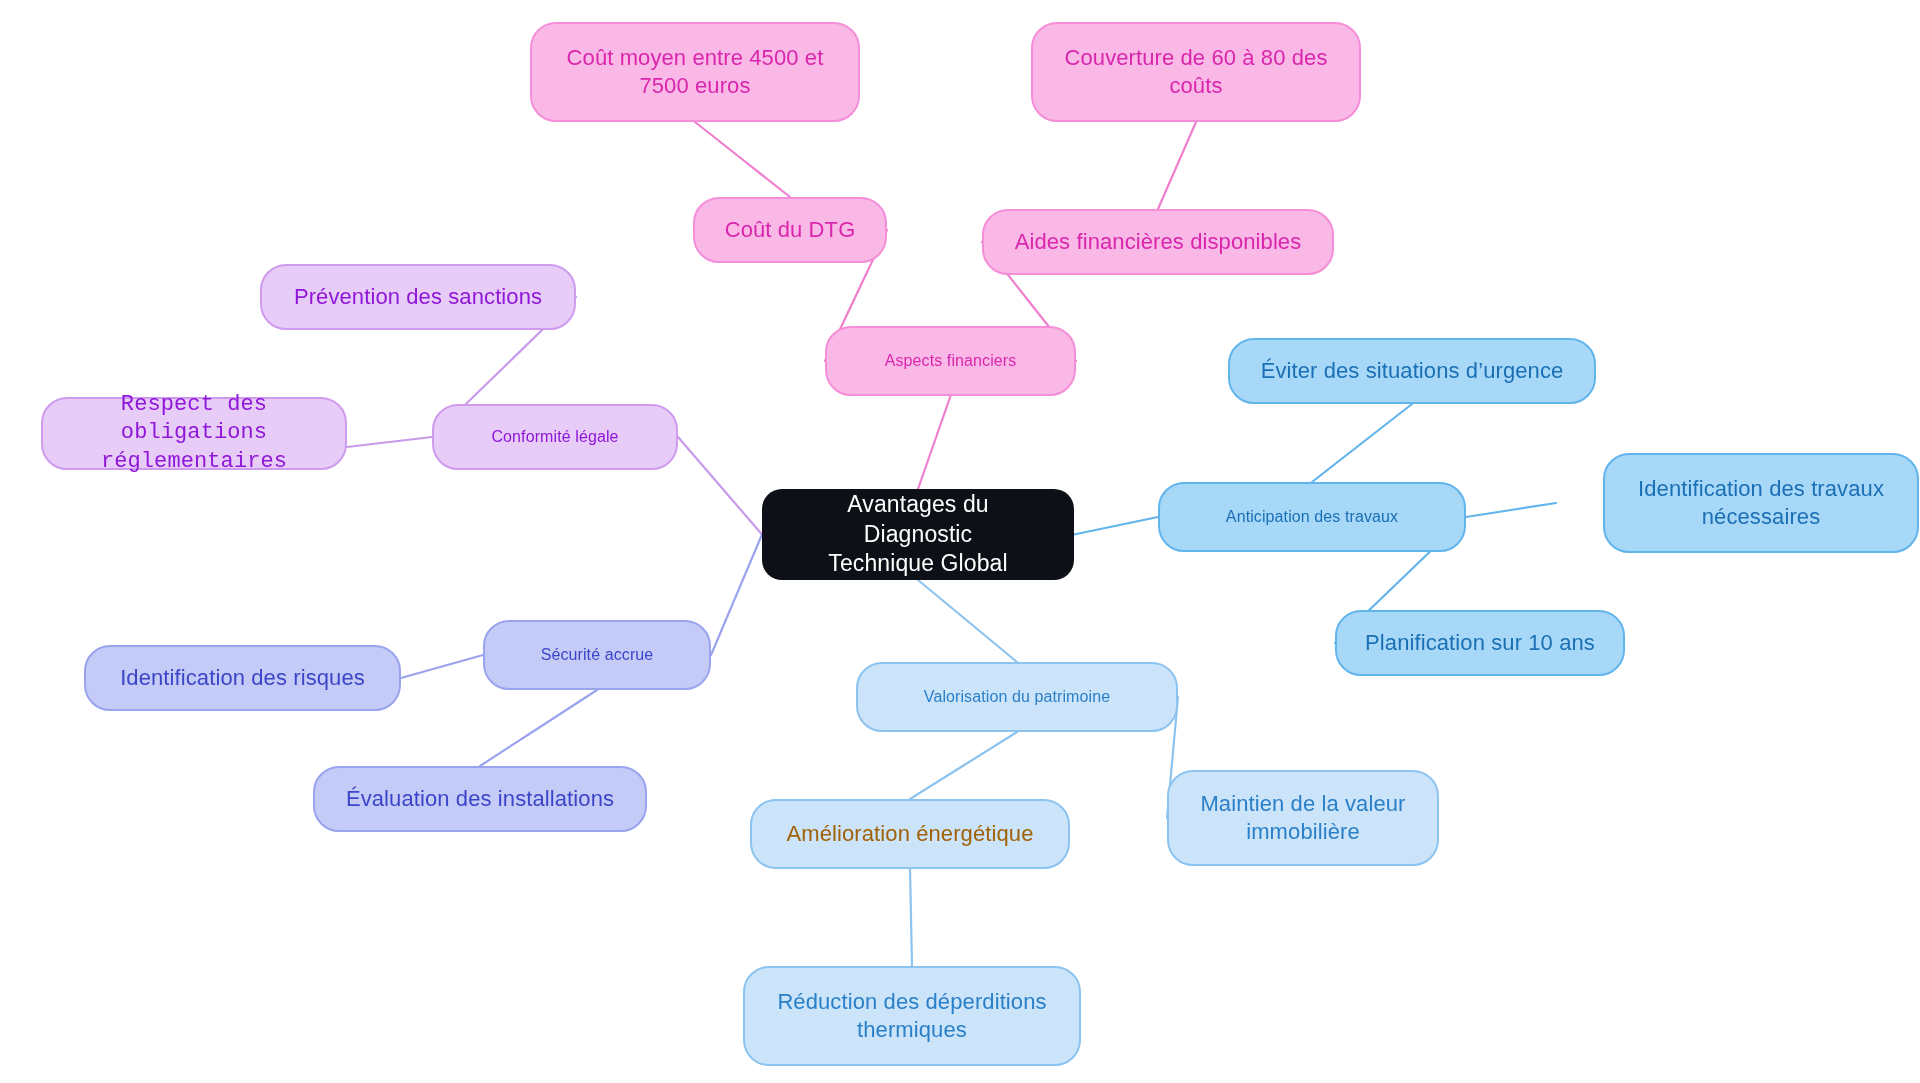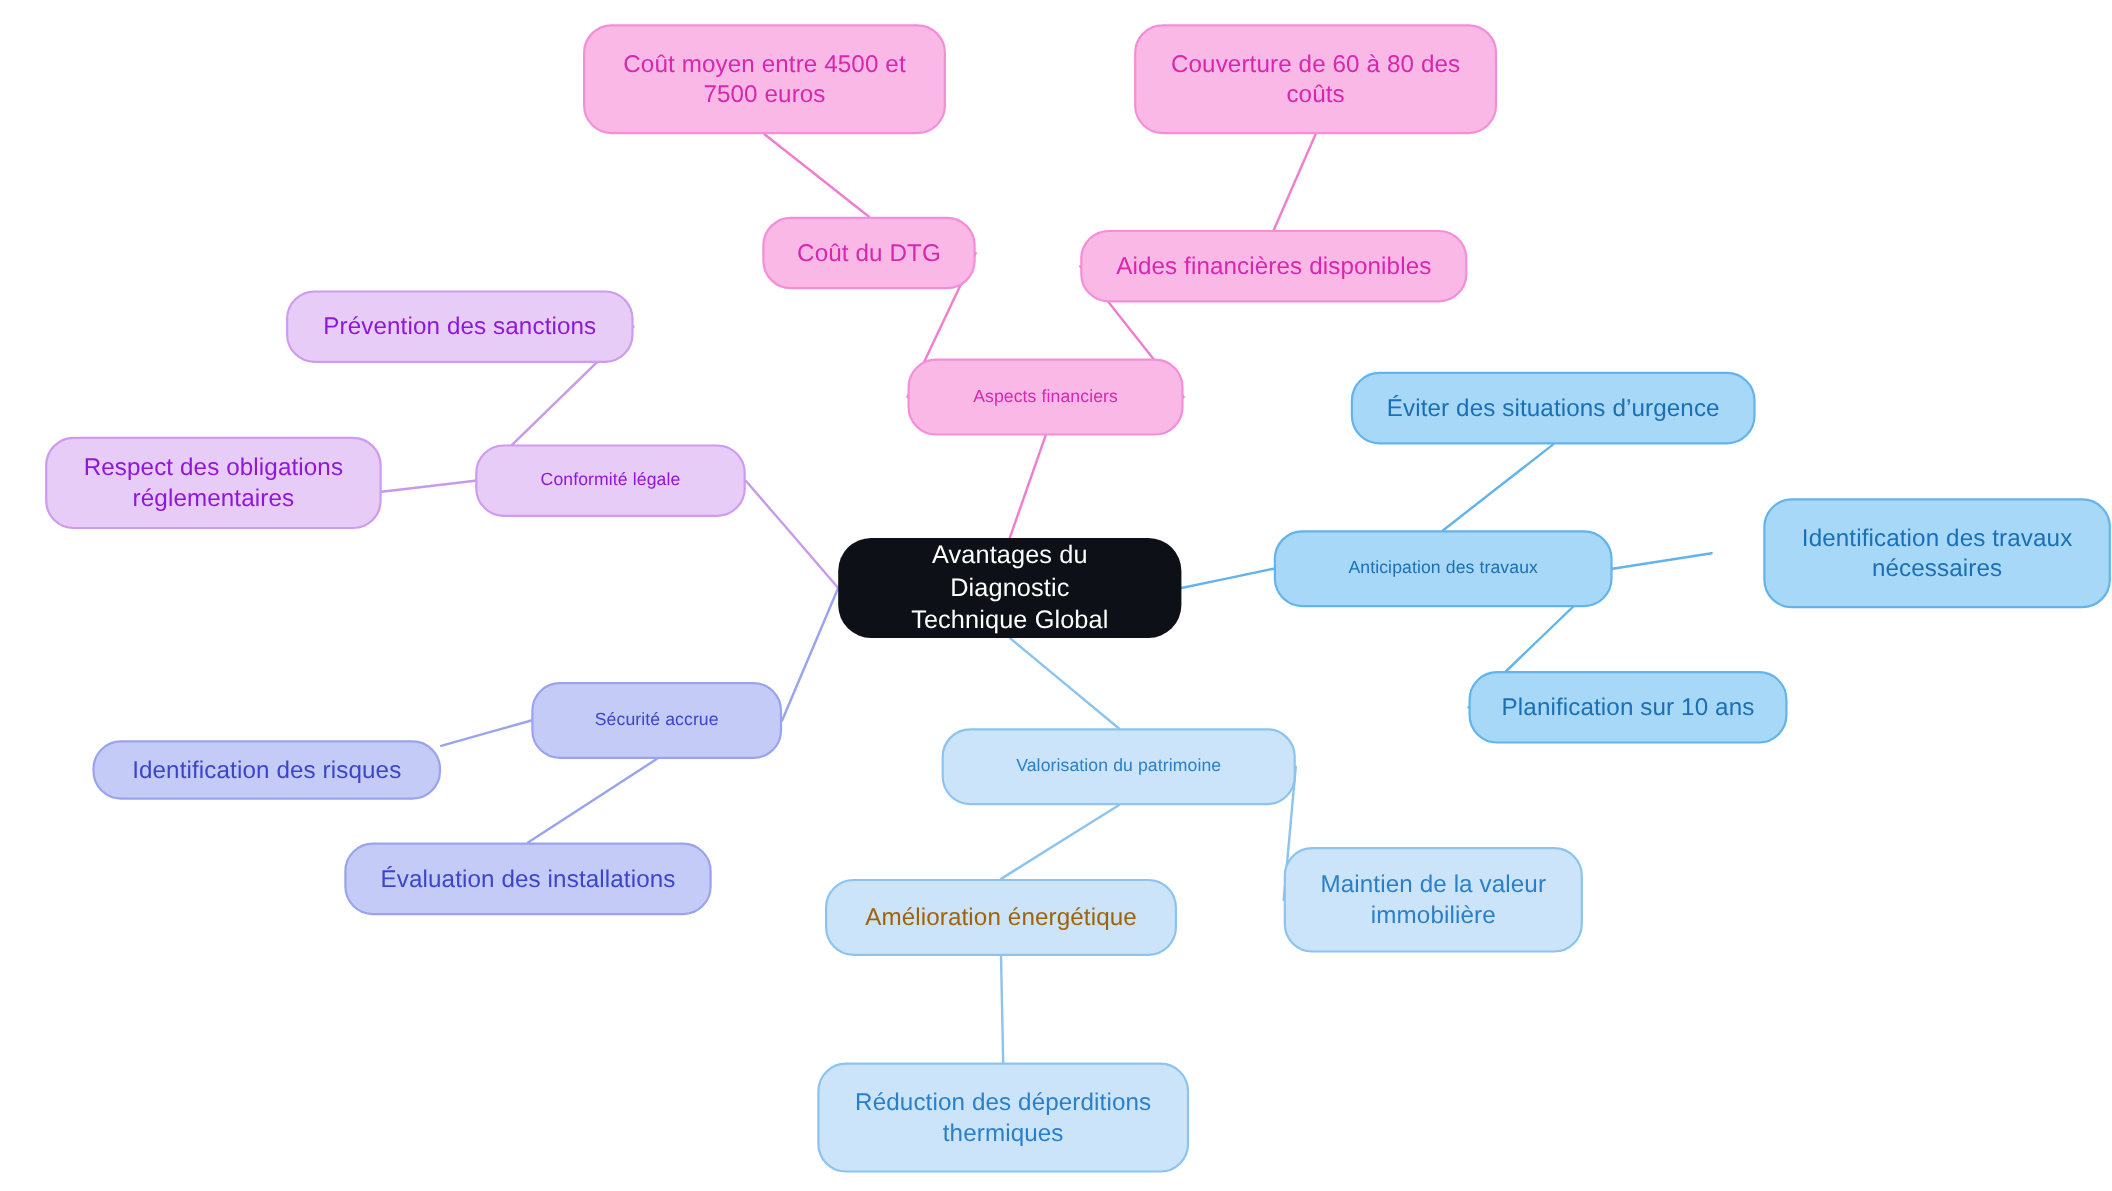--- a/index.html
+++ b/index.html
@@ -34,21 +34,21 @@
     text-align: center;
     border-radius: 26px;
     border-style: solid;
     border-width: 2px;
     line-height: 1.28;
     padding: 6px 28px;
     white-space: pre-line;
     letter-spacing: 0.1px;
   }
   .node.root {
-    border-radius: 30px;
+    border-radius: 20px;
     font-size: 23px;
     border-width: 0;
   }
   .node.branch { font-size: 16px; }
   .node.leaf   { font-size: 22px; }
 </style>
 </head>
 <body>
 
 <div id="canvas">
@@ -78,30 +78,30 @@
 Technique Global</span></div>
       <div class="node branch" style="left: 825px; top: 326px; width: 251px; height: 70px; background: rgb(249, 184, 230); color: rgb(217, 38, 173); border-color: rgb(245, 142, 216);"><span>Aspects financiers</span></div>
       <div class="node leaf" style="left: 693px; top: 197px; width: 194px; height: 66px; background: rgb(249, 184, 230); color: rgb(217, 38, 173); border-color: rgb(245, 142, 216);"><span>Coût du DTG</span></div>
       <div class="node leaf" style="left: 530px; top: 22px; width: 330px; height: 100px; background: rgb(249, 184, 230); color: rgb(217, 38, 173); border-color: rgb(245, 142, 216);"><span>Coût moyen entre 4500 et
 7500 euros</span></div>
       <div class="node leaf" style="left: 982px; top: 209px; width: 352px; height: 66px; background: rgb(249, 184, 230); color: rgb(217, 38, 173); border-color: rgb(245, 142, 216);"><span>Aides financières disponibles</span></div>
       <div class="node leaf" style="left: 1031px; top: 22px; width: 330px; height: 100px; background: rgb(249, 184, 230); color: rgb(217, 38, 173); border-color: rgb(245, 142, 216);"><span>Couverture de 60 à 80 des
 coûts</span></div>
       <div class="node branch" style="left: 432px; top: 404px; width: 246px; height: 66px; background: rgb(230, 204, 247); color: rgb(144, 22, 216); border-color: rgb(207, 155, 238); align-items: center;"><span>Conformité légale</span></div>
       <div class="node leaf" style="left: 260px; top: 264px; width: 316px; height: 66px; background: rgb(230, 204, 247); color: rgb(144, 22, 216); border-color: rgb(207, 155, 238);"><span>Prévention des sanctions</span></div>
-      <div class="node leaf" style="left: 41px; top: 397px; width: 306px; height: 84px; background: rgb(230, 204, 247); color: rgb(144, 22, 216); border-color: rgb(207, 155, 238);"><span>Respect des obligations
+      <div class="node leaf" style="left: 41px; top: 397px; width: 306px; height: 73px; background: rgb(230, 204, 247); color: rgb(144, 22, 216); border-color: rgb(207, 155, 238); font-family: Liberation Mono, monospace;"><span>Respect des obligations
 réglementaires</span></div>
       <div class="node branch" style="left: 1158px; top: 482px; width: 308px; height: 70px; background: rgb(168, 216, 248); color: rgb(26, 111, 181); border-color: rgb(98, 180, 236);"><span>Anticipation des travaux</span></div>
       <div class="node leaf" style="left: 1228px; top: 338px; width: 368px; height: 66px; background: rgb(168, 216, 248); color: rgb(26, 111, 181); border-color: rgb(98, 180, 236);"><span>Éviter des situations d’urgence</span></div>
       <div class="node leaf" style="left: 1556px; top: 453px; width: 316px; height: 100px; background: rgb(168, 216, 248); color: rgb(26, 111, 181); border-color: rgb(98, 180, 236); margin-left: 47px;"><span>Identification des travaux
 nécessaires</span></div>
       <div class="node leaf" style="left: 1335px; top: 610px; width: 290px; height: 66px; background: rgb(168, 216, 248); color: rgb(26, 111, 181); border-color: rgb(98, 180, 236);"><span>Planification sur 10 ans</span></div>
       <div class="node branch" style="left: 856px; top: 662px; width: 322px; height: 70px; background: rgb(203, 228, 250); color: rgb(42, 127, 201); border-color: rgb(140, 195, 239);"><span>Valorisation du patrimoine</span></div>
       <div class="node leaf" style="left: 1167px; top: 770px; width: 272px; height: 96px; background: rgb(203, 228, 250); color: rgb(42, 127, 201); border-color: rgb(140, 195, 239);"><span>Maintien de la valeur
 immobilière</span></div>
       <div class="node leaf" style="left: 750px; top: 799px; width: 320px; height: 70px; background: rgb(203, 228, 250); color: #a16207; border-color: rgb(140, 195, 239);"><span>Amélioration énergétique</span></div>
       <div class="node leaf" style="left: 743px; top: 966px; width: 338px; height: 100px; background: rgb(203, 228, 250); color: rgb(42, 127, 201); border-color: rgb(140, 195, 239);"><span>Réduction des déperditions
 thermiques</span></div>
       <div class="node branch" style="left: 483px; top: 620px; width: 228px; height: 70px; background: rgb(197, 203, 247); color: rgb(59, 69, 201); border-color: rgb(154, 163, 238);"><span>Sécurité accrue</span></div>
-      <div class="node leaf" style="left: 84px; top: 645px; width: 317px; height: 54px; background: rgb(197, 203, 247); color: rgb(59, 69, 201); border-color: rgb(154, 163, 238); margin-top: 28px;"><span>Identification des risques</span></div>
+      <div class="node leaf" style="left: 84px; top: 645px; width: 317px; height: 66px; background: rgb(197, 203, 247); color: rgb(59, 69, 201); border-color: rgb(154, 163, 238);"><span>Identification des risques</span></div>
       <div class="node leaf" style="left: 313px; top: 766px; width: 334px; height: 66px; background: rgb(197, 203, 247); color: rgb(59, 69, 201); border-color: rgb(154, 163, 238);"><span>Évaluation des installations</span></div>
     </div>
 </div>
 
 </body></html>

